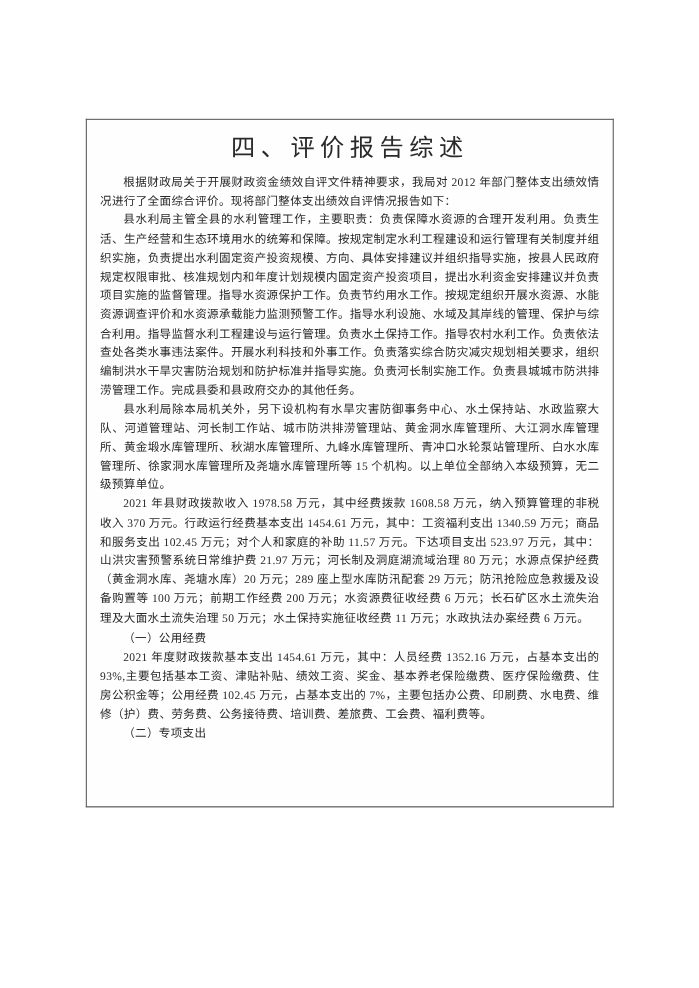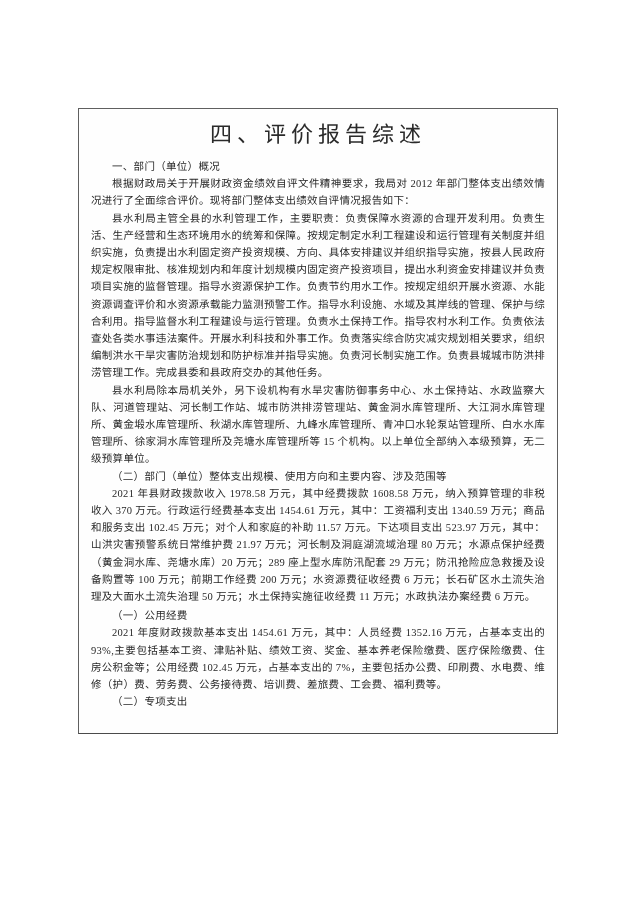--- a/index.html
+++ b/index.html
@@ -52,23 +52,21 @@
   .gap-top-sm {
     margin-top: 2px;
   }
 </style>
 </head>
 <body>
 
 <div class="frame">
   <h1 class="title">四、评价报告综述</h1>
 
-  <p class="ln">一、部门（单位）概况</p>
   <p class="ln">根据财政局关于开展财政资金绩效自评文件精神要求，我局对 2012 年部门整体支出绩效情况进行了全面综合评价。现将部门整体支出绩效自评情况报告如下：</p>
   <p class="ln">县水利局主管全县的水利管理工作，主要职责：负责保障水资源的合理开发利用。负责生活、生产经营和生态环境用水的统筹和保障。按规定制定水利工程建设和运行管理有关制度并组织实施，负责提出水利固定资产投资规模、方向、具体安排建议并组织指导实施，按县人民政府规定权限审批、核准规划内和年度计划规模内固定资产投资项目，提出水利资金安排建议并负责项目实施的监督管理。指导水资源保护工作。负责节约用水工作。按规定组织开展水资源、水能资源调查评价和水资源承载能力监测预警工作。指导水利设施、水域及其岸线的管理、保护与综合利用。指导监督水利工程建设与运行管理。负责水土保持工作。指导农村水利工作。负责依法查处各类水事违法案件。开展水利科技和外事工作。负责落实综合防灾减灾规划相关要求，组织编制洪水干旱灾害防治规划和防护标准并指导实施。负责河长制实施工作。负责县城城市防洪排涝管理工作。完成县委和县政府交办的其他任务。</p>
   <p class="ln">县水利局除本局机关外，另下设机构有水旱灾害防御事务中心、水土保持站、水政监察大队、河道管理站、河长制工作站、城市防洪排涝管理站、黄金洞水库管理所、大江洞水库管理所、黄金塅水库管理所、秋湖水库管理所、九峰水库管理所、青冲口水轮泵站管理所、白水水库管理所、徐家洞水库管理所及尧塘水库管理所等 15 个机构。以上单位全部纳入本级预算，无二级预算单位。</p>
-  <p class="ln">（二）部门（单位）整体支出规模、使用方向和主要内容、涉及范围等</p>
   <p class="ln">2021 年县财政拨款收入 1978.58 万元，其中经费拨款 1608.58 万元，纳入预算管理的非税收入 370 万元。行政运行经费基本支出 1454.61 万元，其中：工资福利支出 1340.59 万元；商品和服务支出 102.45 万元；对个人和家庭的补助 11.57 万元。下达项目支出 523.97 万元，其中：山洪灾害预警系统日常维护费 21.97 万元；河长制及洞庭湖流域治理 80 万元；水源点保护经费（黄金洞水库、尧塘水库）20 万元；289 座上型水库防汛配套 29 万元；防汛抢险应急救援及设备购置等 100 万元；前期工作经费 200 万元；水资源费征收经费 6 万元；长石矿区水土流失治理及大面水土流失治理 50 万元；水土保持实施征收经费 11 万元；水政执法办案经费 6 万元。</p>
   <p class="ln gap-top-sm">（一）公用经费</p>
   <p class="ln">2021 年度财政拨款基本支出 1454.61 万元，其中：人员经费 1352.16 万元，占基本支出的 93%,主要包括基本工资、津贴补贴、绩效工资、奖金、基本养老保险缴费、医疗保险缴费、住房公积金等；公用经费 102.45 万元，占基本支出的 7%，主要包括办公费、印刷费、水电费、维修（护）费、劳务费、公务接待费、培训费、差旅费、工会费、福利费等。</p>
   <p class="ln">（二）专项支出</p>
 
 </div>
 
 </body></html>

